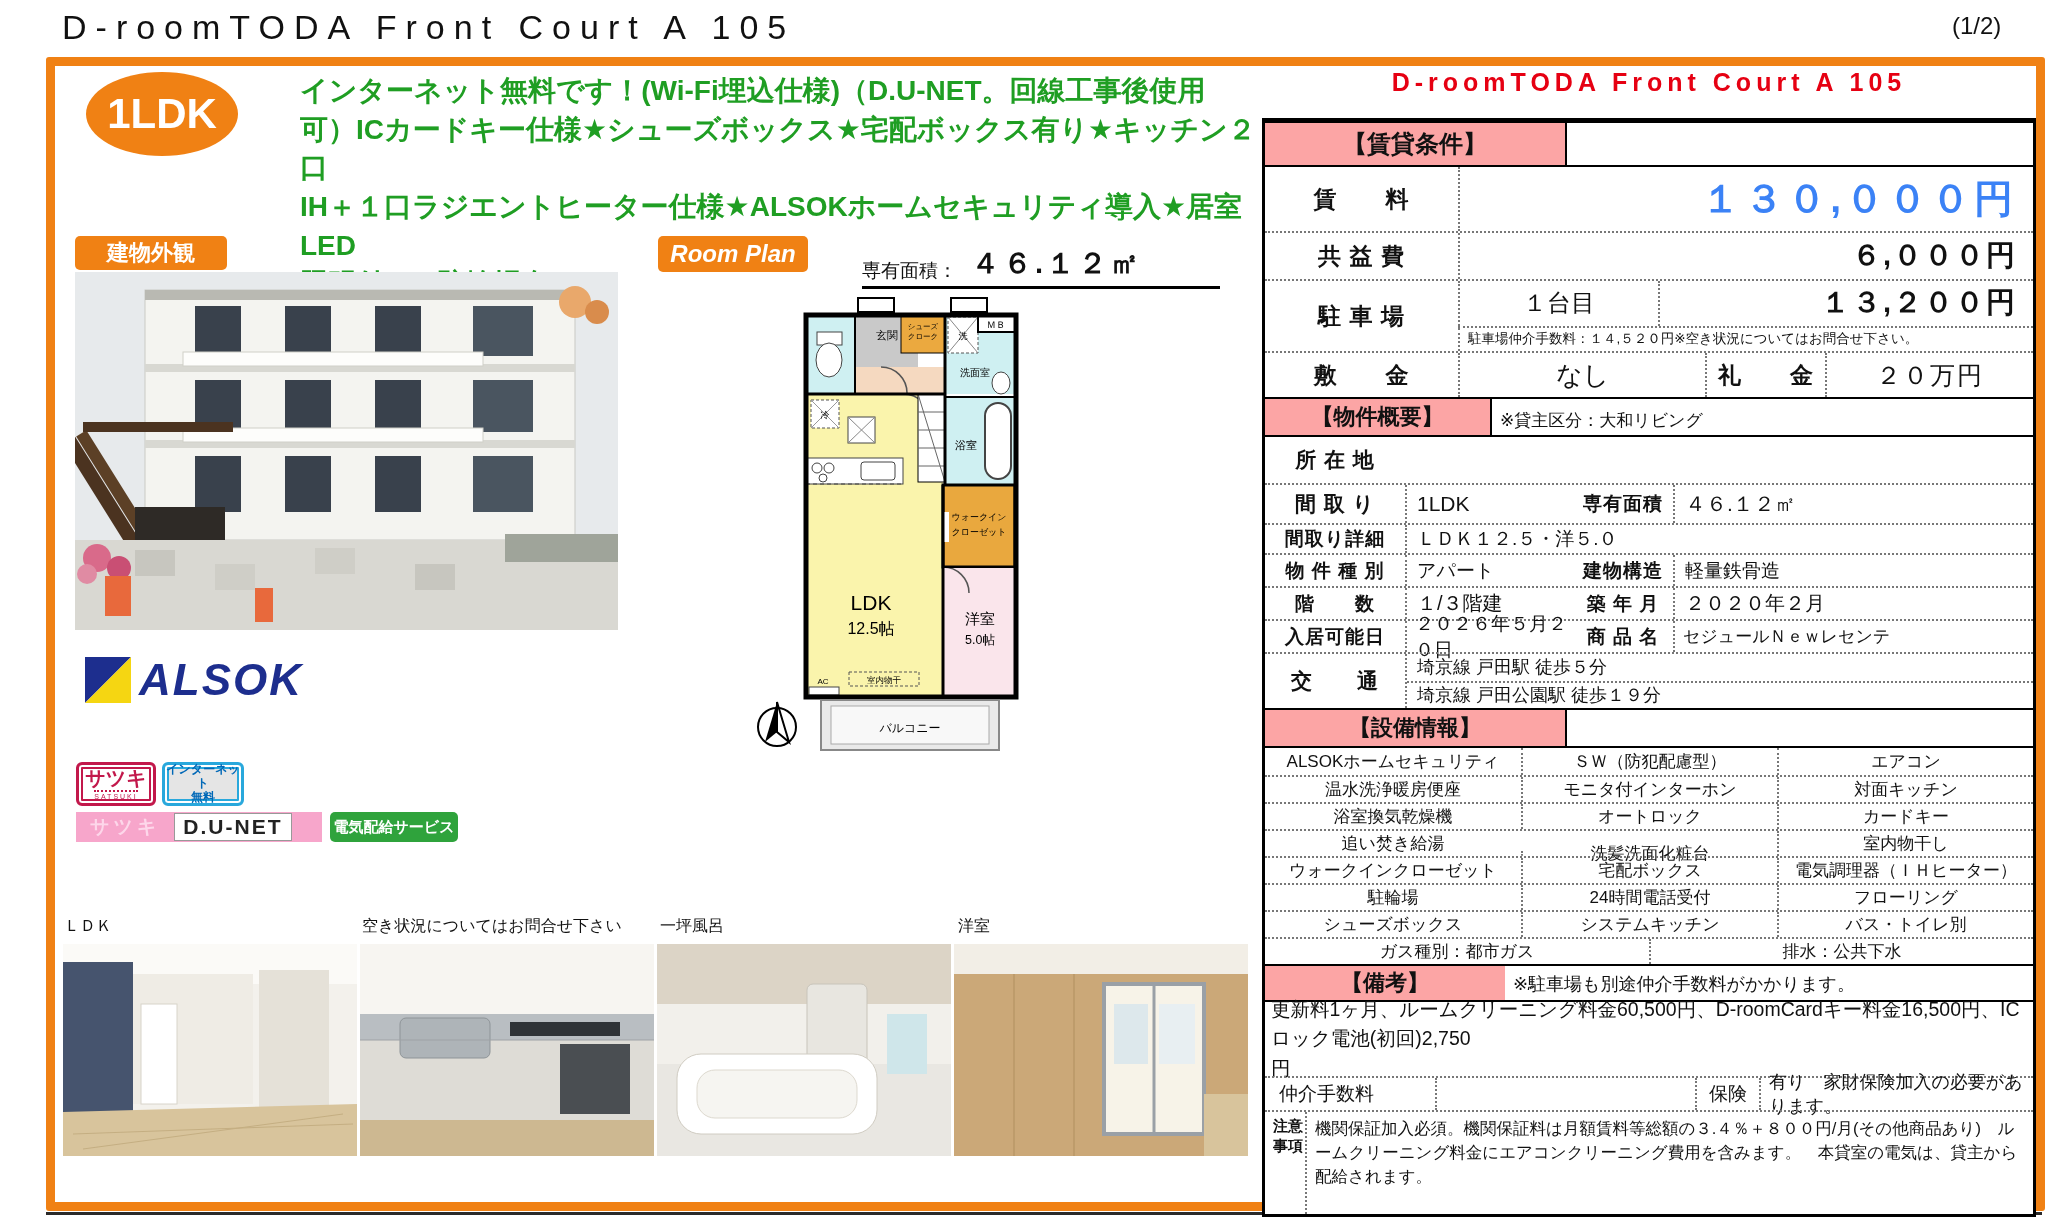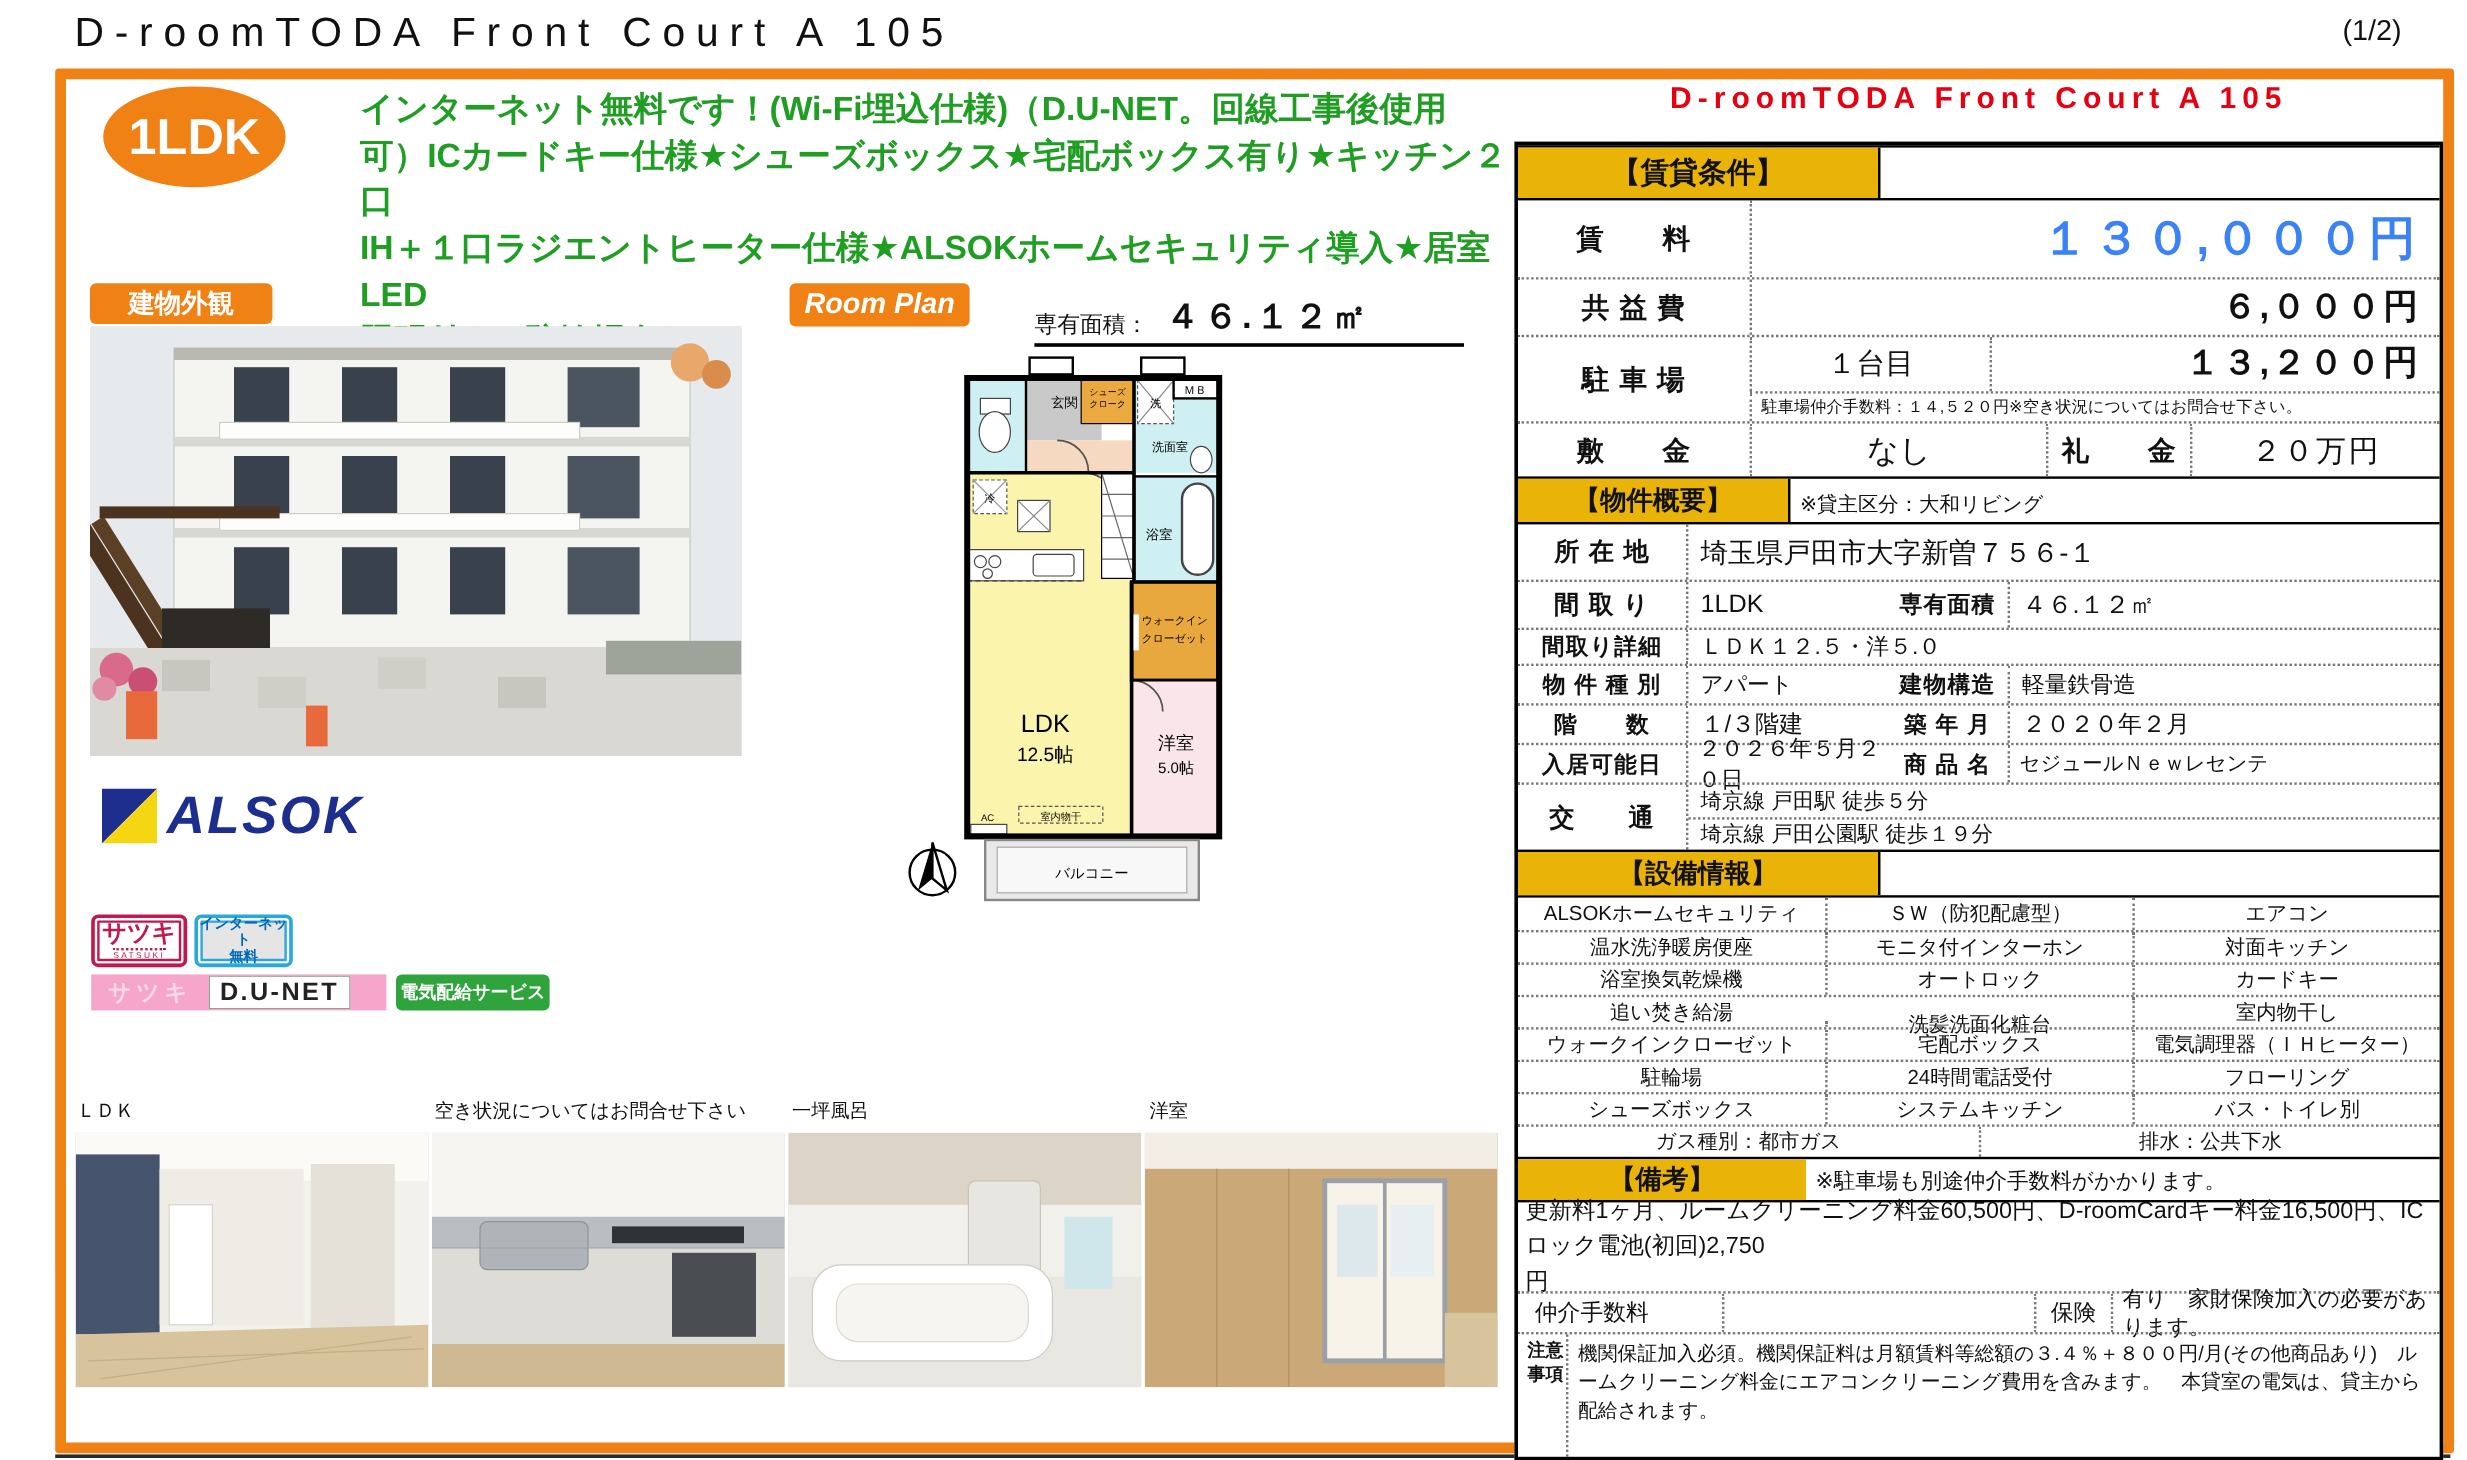--- a/index.html
+++ b/index.html
@@ -47,21 +47,21 @@
   
   .pl{font-size:16px;top:916px;}
   
   .rp-title{left:1262px;top:68px;width:774px;text-align:center;color:#E60012;font-weight:bold;
       font-size:25px;letter-spacing:5px;}
   .rt{left:1262px;top:118px;width:774px;border:3px solid #000;background:#fff;}
   .row{display:flex;align-items:stretch;box-sizing:border-box;position:relative;}
   .c{box-sizing:border-box;display:flex;align-items:center;}
   .lblc{justify-content:center;font-weight:bold;font-size:23px;letter-spacing:1px;}
   .hdrrow{border-top:2px solid #000;border-bottom:2px solid #000;}
-  .ycell{background:#eab308;font-weight:bold;font-size:24px;display:flex;align-items:center;
+  .ycell{background:#fca5a5;font-weight:bold;font-size:24px;display:flex;align-items:center;
       justify-content:center;border-right:2px solid #000;}
   .dotl{border-left:2px dotted #777;}
   .dott{border-top:2px dotted #777;}
   .vr{justify-content:flex-end;padding-right:16px;}
   .eqcell{font-size:17px;display:flex;align-items:center;justify-content:center;box-sizing:border-box;}
   .cautv{width:30px;font-size:15px;font-weight:bold;line-height:1.35;word-break:break-all;
       text-align:center;margin:4px 2px 0 8px;}
   svg text{font-family:"Liberation Sans","DejaVu Sans",sans-serif;}
 </style>
 </head>
@@ -345,21 +345,20 @@
       <div class="c dotl lblc" style="width:120px;">礼　　金</div>
       <div class="c dotl" style="flex:1;justify-content:center;font-size:25px;letter-spacing:2px;">２０万円</div>
     </div>
 
     <div class="row hdrrow" style="height:40px;">
       <div class="ycell" style="width:225px;font-size:22px;">【物件概要】</div>
       <div class="c" style="flex:1;font-size:17px;padding-left:8px;align-items:flex-end;padding-bottom:3px;">※貸主区分：大和リビング</div>
     </div>
     <div class="row" style="height:46px;">
       <div class="c lblc" style="width:140px;font-size:21px;">所 在 地</div>
-      <div class="c dotl" style="flex:1;font-size:23px;padding-left:10px;">埼玉県戸田市大字新曽７５６-１</div>
     </div>
     <div class="row dott" style="height:40px;">
       <div class="c lblc" style="width:140px;font-size:21px;">間 取 り</div>
       <div class="c dotl" style="width:168px;font-size:21px;padding-left:10px;">1LDK</div>
       <div class="c lblc" style="width:100px;font-size:19px;">専有面積</div>
       <div class="c dotl" style="flex:1;font-size:21px;padding-left:10px;">４６.１２㎡</div>
     </div>
     <div class="row dott" style="height:30px;">
       <div class="c lblc" style="width:140px;font-size:19px;">間取り詳細</div>
       <div class="c dotl" style="flex:1;font-size:19px;padding-left:10px;">ＬＤＫ１２.５・洋５.０</div>

